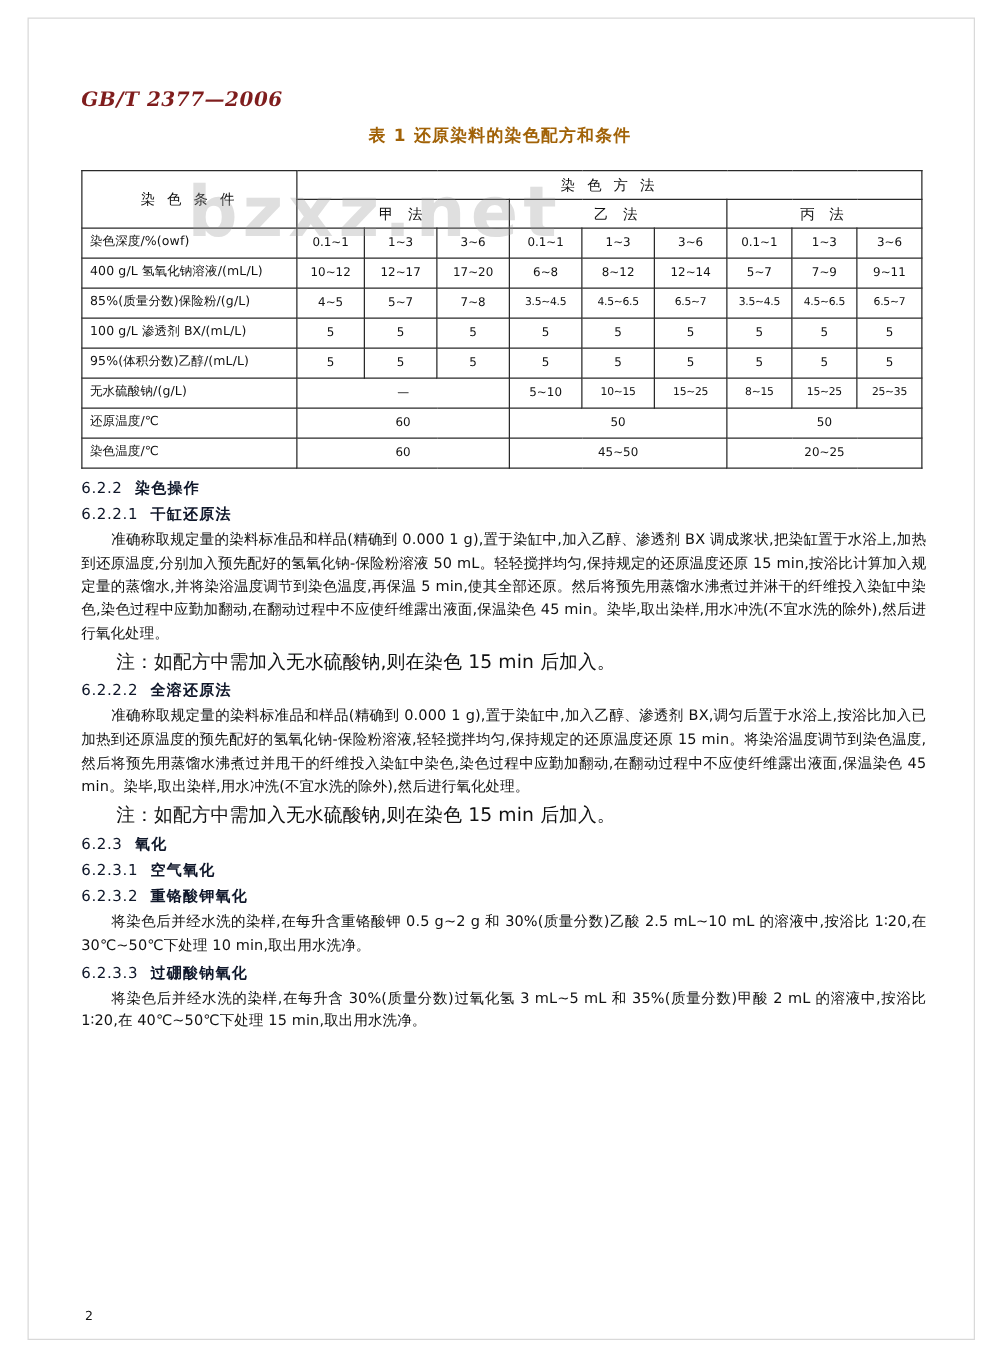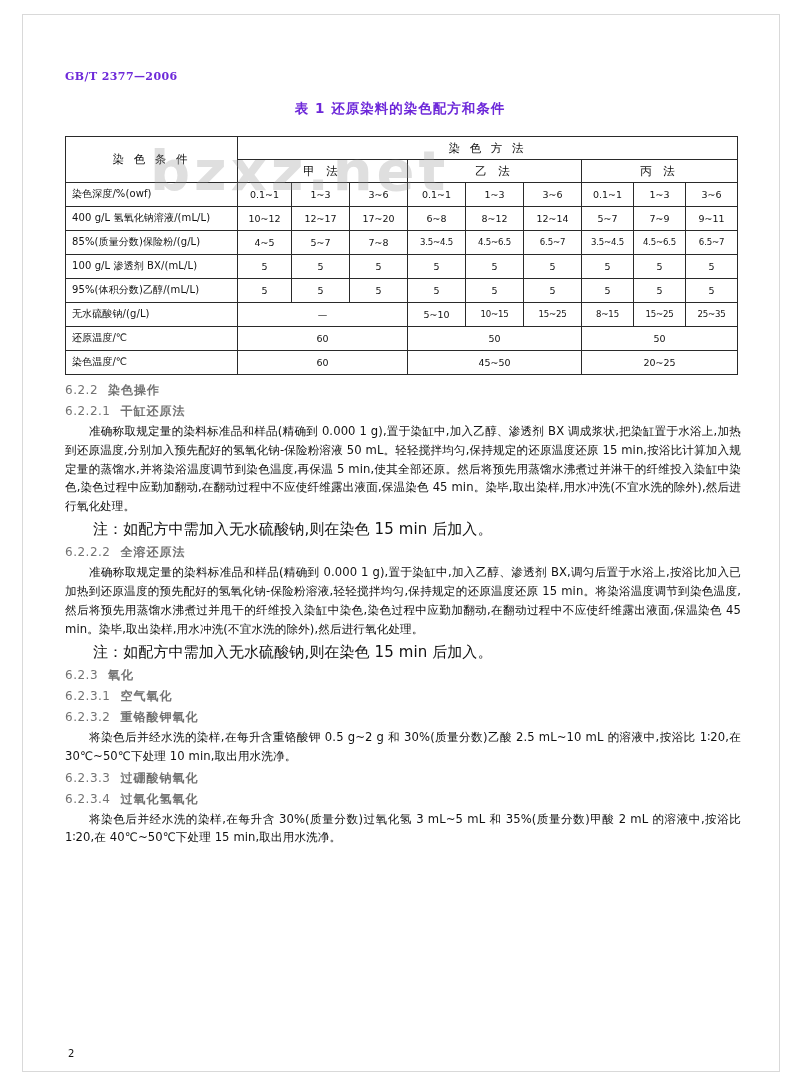--- a/index.html
+++ b/index.html
@@ -29,36 +29,37 @@
     left: 22px; top: 14px;
     width: 756px; height: 1056px;
     border: 1px solid #d9d9d9;
     pointer-events: none;
   }
 
   .std-header {
     position: absolute;
     left: 65px;
     top: 70px;
-    font-size: 11px;
+    font-size: 16px;
     letter-spacing: 0.4px;
     font-weight: bold;
     font-family: "DejaVu Serif", "Liberation Serif", serif;
-    color: #6d28d9;
+    color: #7f1d1d;
+    font-style: italic;
   }
 
   .table-title {
     position: absolute;
     left: 0; right: 0;
     top: 100px;
     text-align: center;
     font-size: 13.5px;
     font-weight: bold;
     letter-spacing: 1px;
-    color: #6d28d9;
+    color: #a16207;
   }
 
   
   .watermark {
     position: absolute;
     left: 150px;
     top: 138px;
     font-size: 56px;
     font-weight: bold;
     letter-spacing: 4px;
@@ -126,21 +127,21 @@
   
   .body {
     position: absolute;
     left: 65px;
     top: 378px;
     width: 676px;
   }
   .clause {
     font-size: 12px;
     font-weight: bold;
-    color: #737373;
+    color: #0f172a;
     margin: 4px 0 2px 0;
     letter-spacing: 0.2px;
   }
   .clause .num { font-weight: normal; letter-spacing: 0.5px; }
   .clause .ttl { margin-left: 10px; letter-spacing: 1px; }
   p.para {
     font-size: 11.6px;
     line-height: 1.62;
     margin: 1px 0 2px 0;
     text-indent: 24px;
@@ -317,22 +318,19 @@
 
     <div class="clause">
       <span class="num">6.2.3.2</span><span class="ttl">重铬酸钾氧化</span>
     </div>
     <p class="para">将染色后并经水洗的染样,在每升含重铬酸钾 0.5 g~2 g 和 30%(质量分数)乙酸 2.5 mL~10 mL 的溶液中,按浴比 1∶20,在 30℃~50℃下处理 10 min,取出用水洗净。</p>
 
     <div class="clause">
       <span class="num">6.2.3.3</span><span class="ttl">过硼酸钠氧化</span>
     </div>
 
-    <div class="clause">
-      <span class="num">6.2.3.4</span><span class="ttl">过氧化氢氧化</span>
-    </div>
     <p class="para">将染色后并经水洗的染样,在每升含 30%(质量分数)过氧化氢 3 mL~5 mL 和 35%(质量分数)甲酸 2 mL 的溶液中,按浴比 1∶20,在 40℃~50℃下处理 15 min,取出用水洗净。</p>
 
   </div>
 
   <div class="pagenum">2</div>
 
 </div>
 
 </body></html>

